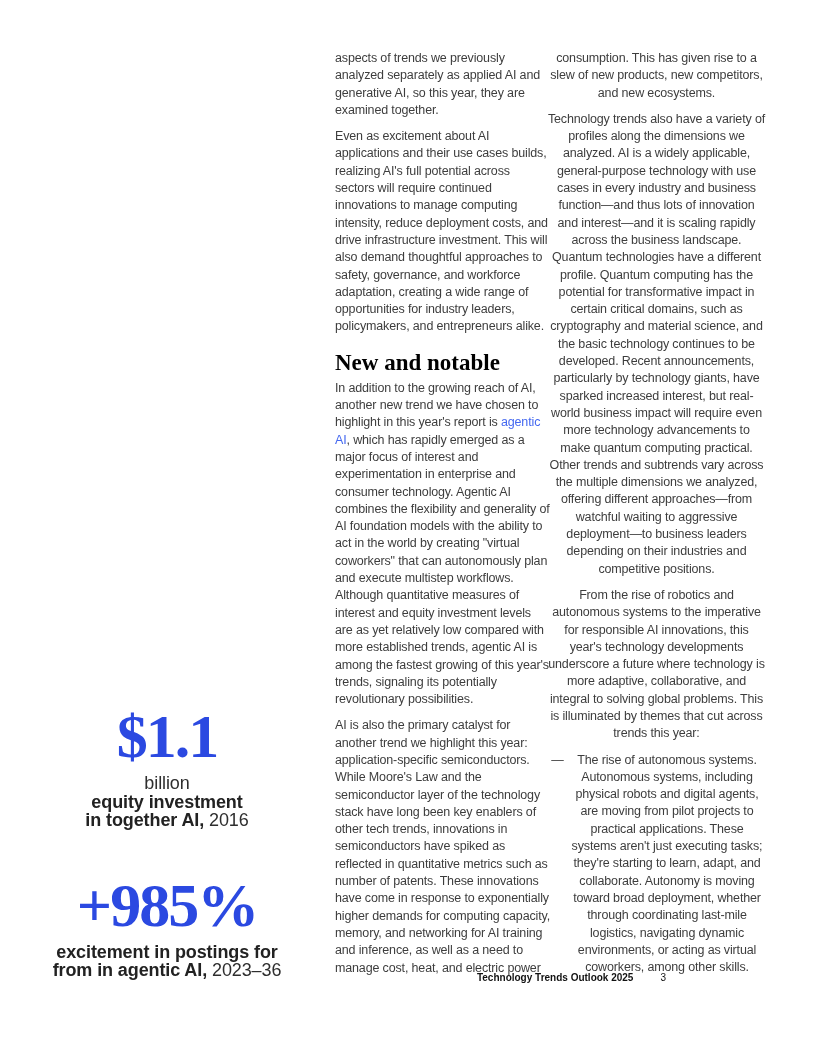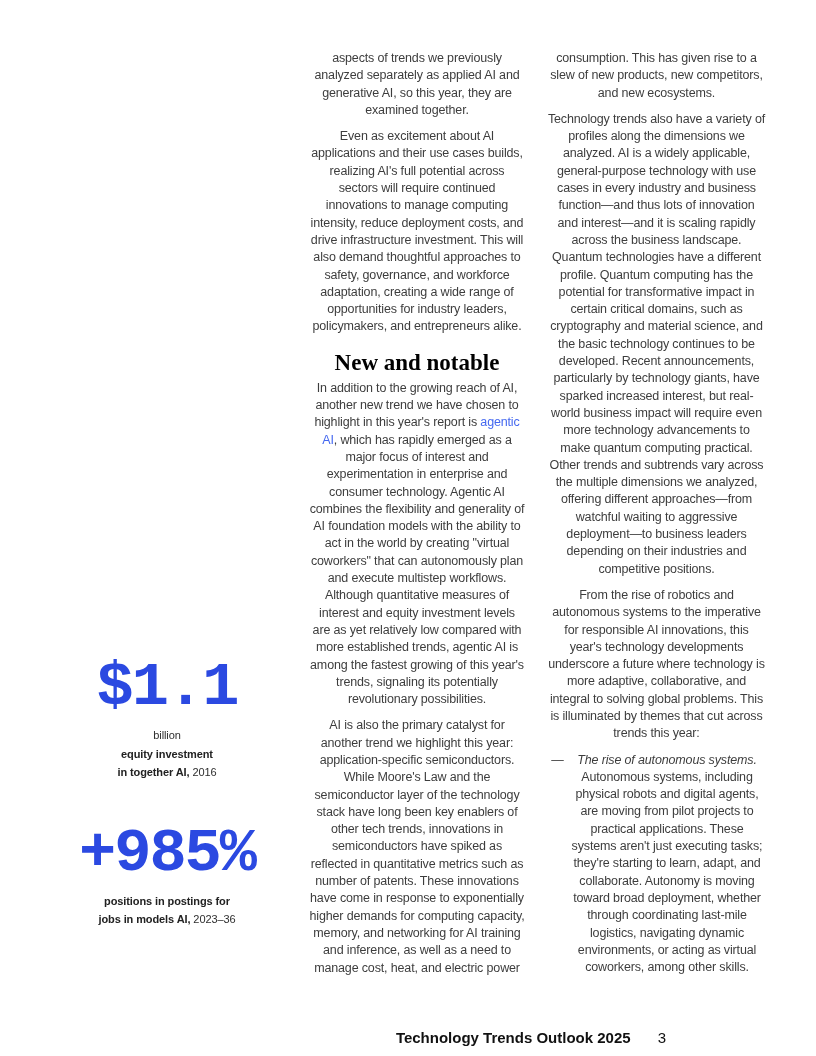--- a/index.html
+++ b/index.html
@@ -15,65 +15,66 @@
 
   
   .col {
     position: absolute;
     top: 50px;
     font-size: 12.5px;
     line-height: 17.3px;
     letter-spacing: -0.15px;
     color: #3d3d3d;
   }
-  #col-middle { left: 309px; width: 216px; text-align: center; }
+  #col-middle { left: 335px; width: 216px; }
   #col-right  { left: 547px; width: 219px; text-align: center; }
   .col p { margin: 0 0 9px 0; }
 
   h2.section-heading {
     font-family: "Liberation Serif", serif;
     font-weight: 700;
     font-size: 23px;
     line-height: 22px;
     letter-spacing: 0;
     color: #000000;
     margin: 16px 0 6px 0;
   }
 
   .inline-link { color: var(--link-blue, #4468f0); text-decoration: none; cursor: pointer; }
 
   
   .bullet { display: flex; margin-top: 9px; }
   .bullet .dash { flex: 0 0 21px; }
-  .bullet .it { font-style: italic; }
+  .bullet .it { }
 
   
   .stats {
     position: absolute;
     left: 47px; top: 661px; width: 240px;
     text-align: center;
   }
   .stat-value {
-    font-family: Liberation Mono, monospace;
+    font-family: Liberation Serif, serif;
     font-weight: 700;
     font-size: 62px;
     line-height: 54px;
     letter-spacing: -2px;
     color: var(--stat-blue, #2b49e1);
+    margin-top: 48px;
   }
-  .stat-lines { margin-top: 11px; font-size: 11px; line-height: 18.5px; color: #2e2e2e; letter-spacing: -0.1px; }
+  .stat-lines { margin-top: 11px; font-size: 18px; line-height: 18.5px; color: #2e2e2e; letter-spacing: -0.1px; }
   .stat-lines .bld { font-weight: 700; color: #222; text-align: center; }
   .stat2 { margin-top: 45px; }
 
   
   .footer {
     position: absolute;
-    top: 1032px; left: 0; width: 666px;
+    top: 972px; left: 0; width: 666px;
     text-align: right;
-    font-size: 15px;
+    font-size: 10px;
     line-height: 12px;
     letter-spacing: 0;
     color: #111111;
   }
   .footer .footer-title { font-weight: 700; }
   .footer .pageno { display: inline-block; margin-left: 27px; font-weight: 400; }
 </style>
 </head>
 <body>
 
@@ -84,22 +85,22 @@
       <div class="stat-value">$1.1</div>
       <div class="stat-lines">
         <div><span class="reg">billion</span></div>
         <div><span class="bld">equity investment</span></div>
         <div><span class="bld">in together AI,</span><span class="reg"> 2016</span></div>
       </div>
     </div>
     <div class="stat2">
       <div class="stat-value">+985%</div>
       <div class="stat-lines">
-        <div><span class="bld">positions in postings for</span></div>
-        <div><span class="bld">jobs in models AI,</span><span class="reg"> 2023–36</span></div>
+        <div><span class="bld">excitement in postings for</span></div>
+        <div><span class="bld">from in agentic AI,</span><span class="reg"> 2023–36</span></div>
       </div>
     </div>
   </div>
 
   <div class="col" id="col-middle">
     <p>aspects of trends we previously analyzed separately as applied AI and generative AI, so this year, they are examined together.</p>
     <p>Even as excitement about AI applications and their use cases builds, realizing AI's full potential across sectors will require continued innovations to manage computing intensity, reduce deployment costs, and drive infrastructure investment. This will also demand thoughtful approaches to safety, governance, and workforce adaptation, creating a wide range of opportunities for industry leaders, policymakers, and entrepreneurs alike.</p>
     <h2 class="section-heading">New and notable</h2>
     <p><span>In addition to the growing reach of AI, another new trend we have chosen to highlight in this year's report is </span><a class="inline-link">agentic AI</a><span>, which has rapidly emerged as a major focus of interest and experimentation in enterprise and consumer technology. Agentic AI combines the flexibility and generality of AI foundation models with the ability to act in the world by creating "virtual coworkers" that can autonomously plan and execute multistep workflows. Although quantitative measures of interest and equity investment levels are as yet relatively low compared with more established trends, agentic AI is among the fastest growing of this year's trends, signaling its potentially revolutionary possibilities.</span></p>
     <p>AI is also the primary catalyst for another trend we highlight this year: application-specific semiconductors. While Moore's Law and the semiconductor layer of the technology stack have long been key enablers of other tech trends, innovations in semiconductors have spiked as reflected in quantitative metrics such as number of patents. These innovations have come in response to exponentially higher demands for computing capacity, memory, and networking for AI training and inference, as well as a need to manage cost, heat, and electric power</p>

